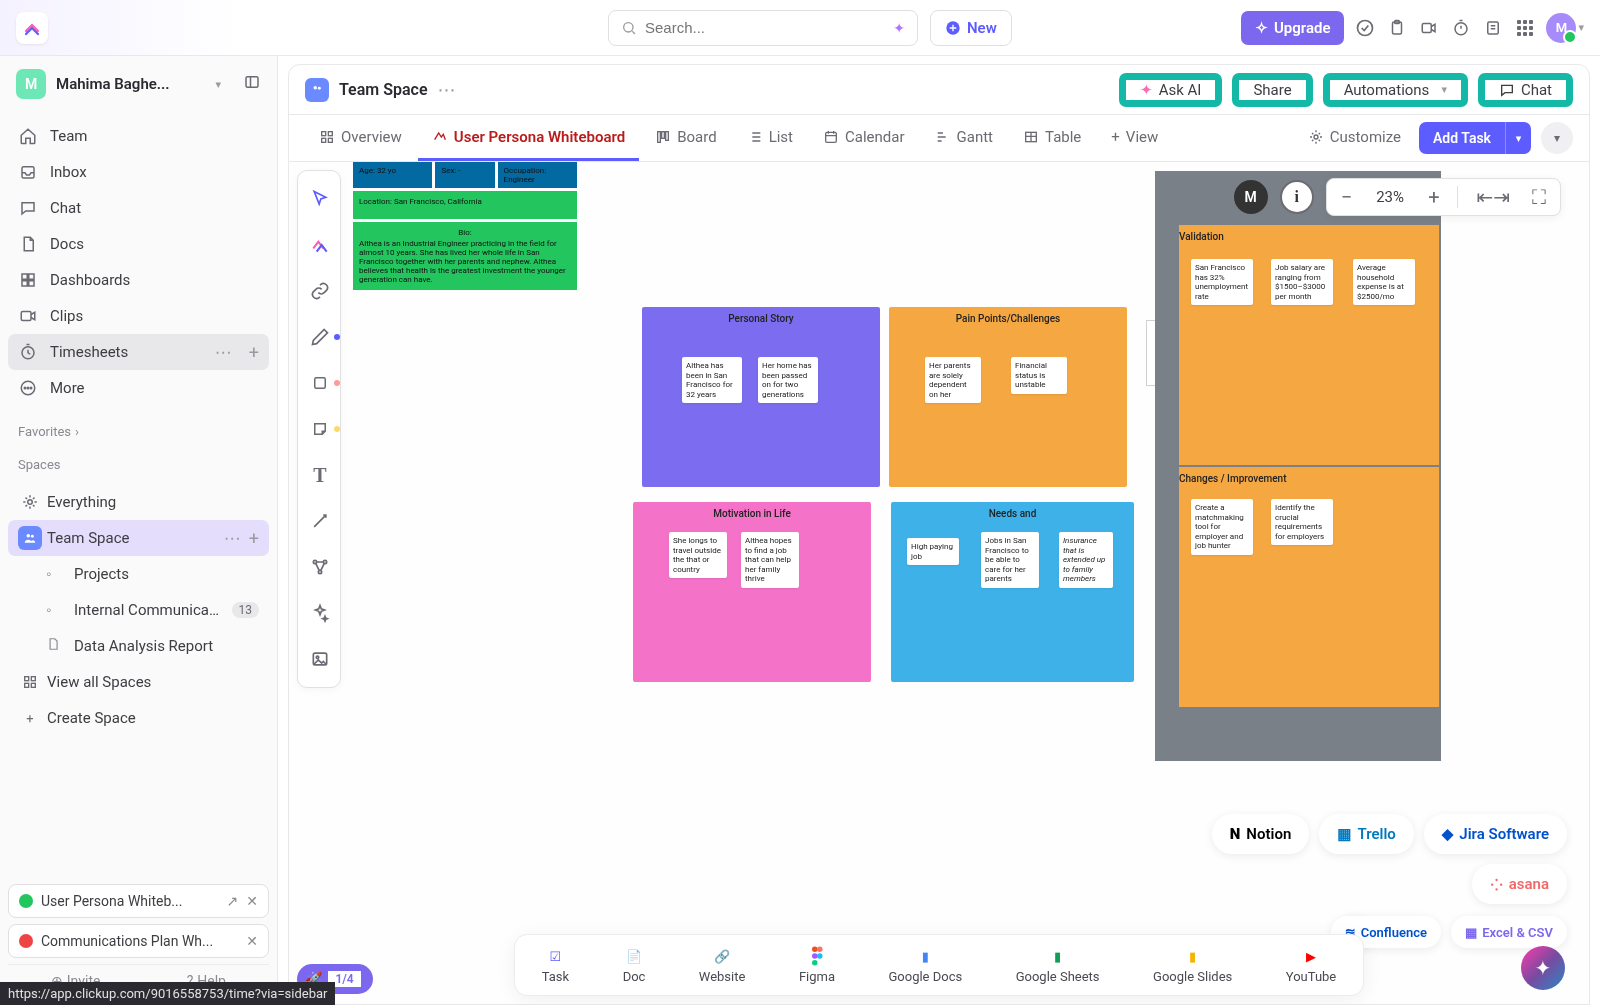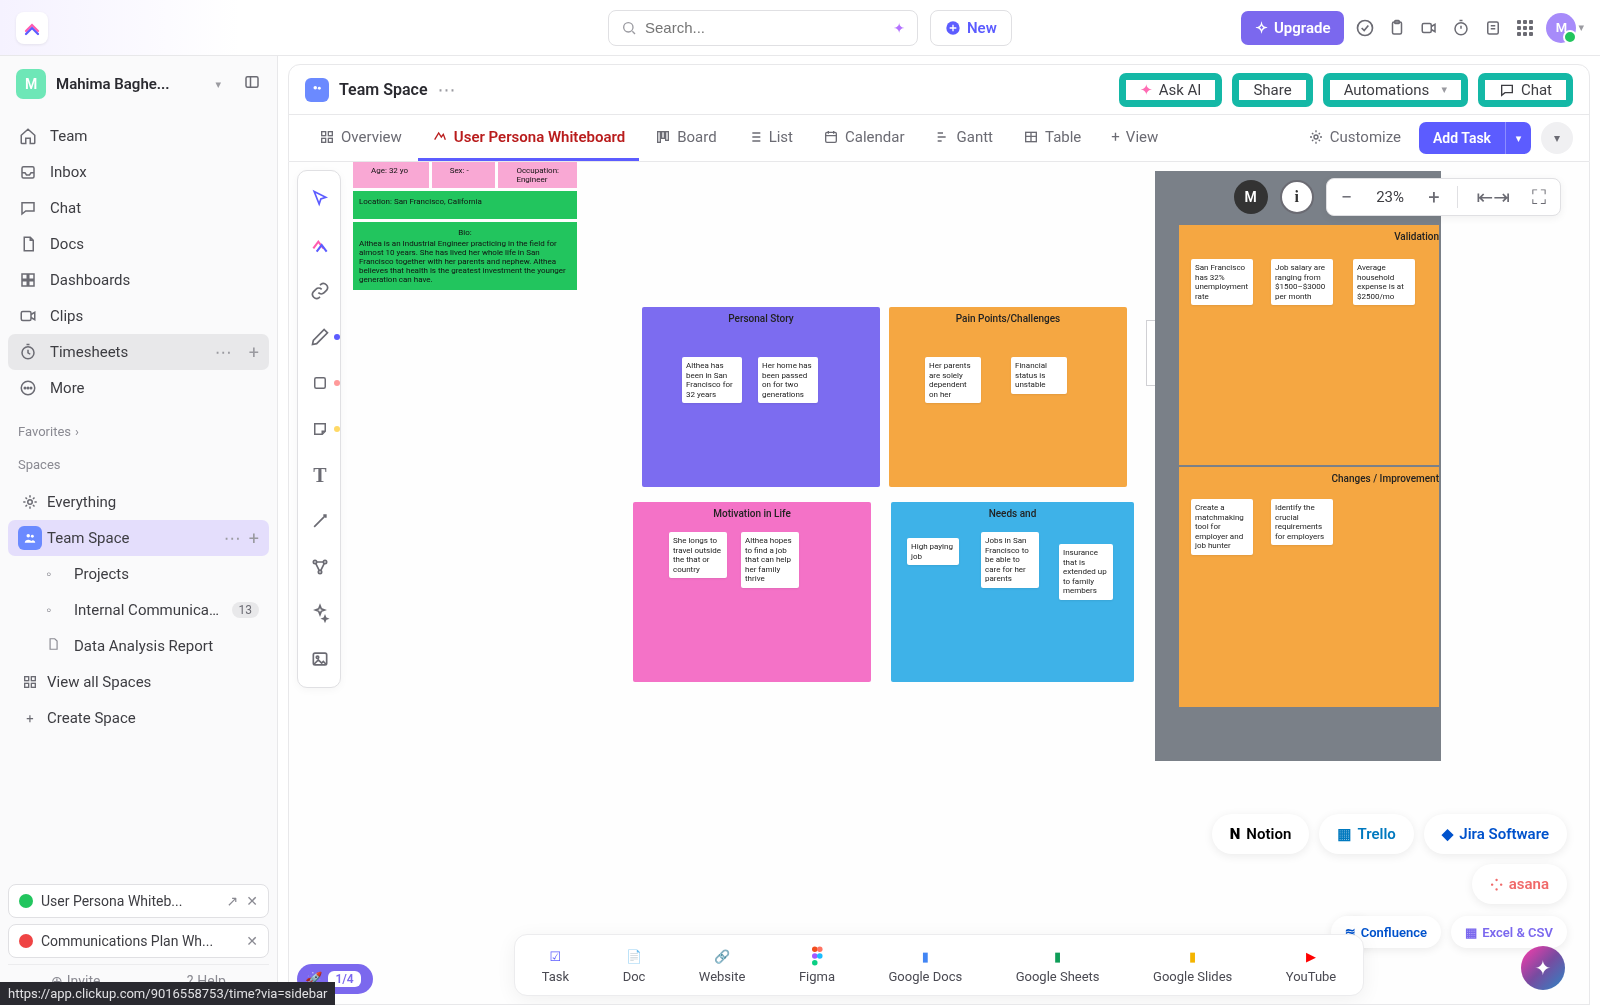--- a/index.html
+++ b/index.html
@@ -79,44 +79,44 @@
 
 
 .canvas-wrap { flex: 1; position: relative; background: #fefefe; border: 1px solid #e8e8ea; border-top: none; overflow: hidden; }
 .wb-toolbar { position: absolute; left: 8px; top: 8px; width: 44px; background: #fff; border: 1px solid #e0e0e3; border-radius: 10px; display: flex; flex-direction: column; padding: 6px 0; gap: 2px; z-index: 10; box-shadow: 0 2px 8px rgba(0,0,0,0.04); }
 .wb-tool { width: 44px; height: 44px; display: flex; align-items: center; justify-content: center; color: #6b6b73; position: relative; cursor: pointer; }
 .wb-tool.active { color: #5c5cff; }
 .wb-tool .marker { position: absolute; right: 2px; top: 50%; transform: translateY(-50%); width: 6px; height: 6px; border-radius: 50%; }
 
 .progress-pill { position: absolute; left: 8px; bottom: 10px; height: 30px; padding: 0 12px 0 8px; background: #7b68ee; color: #fff; border-radius: 15px; display: flex; align-items: center; gap: 6px; font-size: 13px; font-weight: 600; z-index: 10; }
 .progress-pill .rocket { font-size: 14px; }
-.progress-pill .count { background: #fff; color: #7b68ee; padding: 1px 7px; border-radius: 6px; font-size: 12px; }
+.progress-pill .count { background: #fff; color: #7b68ee; padding: 1px 7px; border-radius: 0; font-size: 12px; }
 
 
 .left-cluster { position: absolute; left: 64px; top: 0; }
 .wb-box { position: absolute; border-radius: 2px; }
 .wb-title { text-align: center; font-size: 10px; color: #222; padding-top: 6px; font-weight: 500; }
 .wb-card { position: absolute; background: #fff; border-radius: 2px; padding: 4px; font-size: 8px; line-height: 1.2; color: #222; box-shadow: 0 1px 2px rgba(0,0,0,0.08); }
 
 .profile-box { left: 423px; top: -2px; width: 224px; }
 .profile-row { display: flex; gap: 3px; }
-.profile-cell { background: #f9a8d4; color: #111; font-size: 8px; padding: 4px 18px; flex: 1; }
+.profile-cell { background: #0369a1; color: #111; font-size: 8px; padding: 4px 6px; flex: 1; }
 .profile-loc { background: #22c55e; color: #111; font-size: 8px; padding: 6px 6px; margin-top: 3px; height: 28px;}
 .profile-bio { background: #22c55e; color: #111; font-size: 8px; padding: 6px 6px; margin-top: 3px; }
 .profile-bio .bh { text-align: center; display: block; margin-bottom: 2px; }
 
 .box-purple { background: #7c6cf0; }
 .box-orange { background: #f5a742; }
 .box-pink   { background: #f472c7; }
 .box-blue   { background: #3eb2e8; }
 
 
 .right-gray { position: absolute; right: 148px; top: 9px; width: 286px; height: 590px; background: #7a8088; }
 .right-section { position: absolute; left: 24px; width: 260px; background: #f5a742; }
-.right-section .wb-title { text-align: right; font-size: 10px; }
+.right-section .wb-title { text-align: left; font-size: 10px; }
 
 
 .zoom-bar { position: absolute; right: 28px; top: 16px; display: flex; align-items: center; gap: 12px; z-index: 15; }
 .zoom-avatar { width: 34px; height: 34px; border-radius: 50%; background: #333; color: #fff; display: flex; align-items: center; justify-content: center; font-weight: 600; font-size: 14px; }
 .zoom-info { width: 34px; height: 34px; border-radius: 50%; border: 2px solid #6b6b73; display: flex; align-items: center; justify-content: center; font-weight: 700; font-family: serif; color: #333; background: #fff; }
 .zoom-box { background: #fff; border: 1px solid #e0e0e3; border-radius: 8px; height: 38px; display: flex; align-items: center; padding: 0 10px; gap: 14px; box-shadow: 0 2px 8px rgba(0,0,0,0.06); }
 .zoom-btn { font-size: 20px; color: #6b6b73; cursor: pointer; padding: 0 4px; }
 .zoom-pct { font-size: 15px; color: #3d3d42; min-width: 40px; text-align: center;}
 .zoom-sep { width: 1px; height: 22px; background: #e0e0e3; }
 
@@ -611,21 +611,21 @@
       <div class="wb-box box-pink" style="left:280px; top:340px; width:238px; height:180px">
         <div class="wb-title">Motivation in Life</div>
         <div class="wb-card" style="left:36px; top:30px; width:58px;">She longs to travel outside the that or country</div>
         <div class="wb-card" style="left:108px; top:30px; width:58px;">Althea hopes to find a job that can help her family thrive</div>
       </div>
 
       <div class="wb-box box-blue" style="left:538px; top:340px; width:243px; height:180px">
         <div class="wb-title">Needs and</div>
         <div class="wb-card" style="left:16px; top:36px; width:52px;">High paying job</div>
         <div class="wb-card" style="left:90px; top:30px; width:58px;">Jobs in San Francisco to be able to care for her parents</div>
-        <div class="wb-card" style="left:168px; top:42px; width:54px;">Insurance that is extended up to family members</div>
+        <div class="wb-card" style="left:168px; top:30px; width:54px;font-style:italic;">Insurance that is extended up to family members</div>
       </div>
     </div>
 
     <div class="right-gray">
       <div class="right-section" style="top:54px; height:240px">
         <div class="wb-title">Validation</div>
         <div class="wb-card" style="left:12px; top:34px; width:62px;">San Francisco has 32% unemployment rate</div>
         <div class="wb-card" style="left:92px; top:34px; width:62px;">Job salary are ranging from $1500–$3000 per month</div>
         <div class="wb-card" style="left:174px; top:34px; width:62px;">Average household expense is at $2500/mo</div>
       </div>

